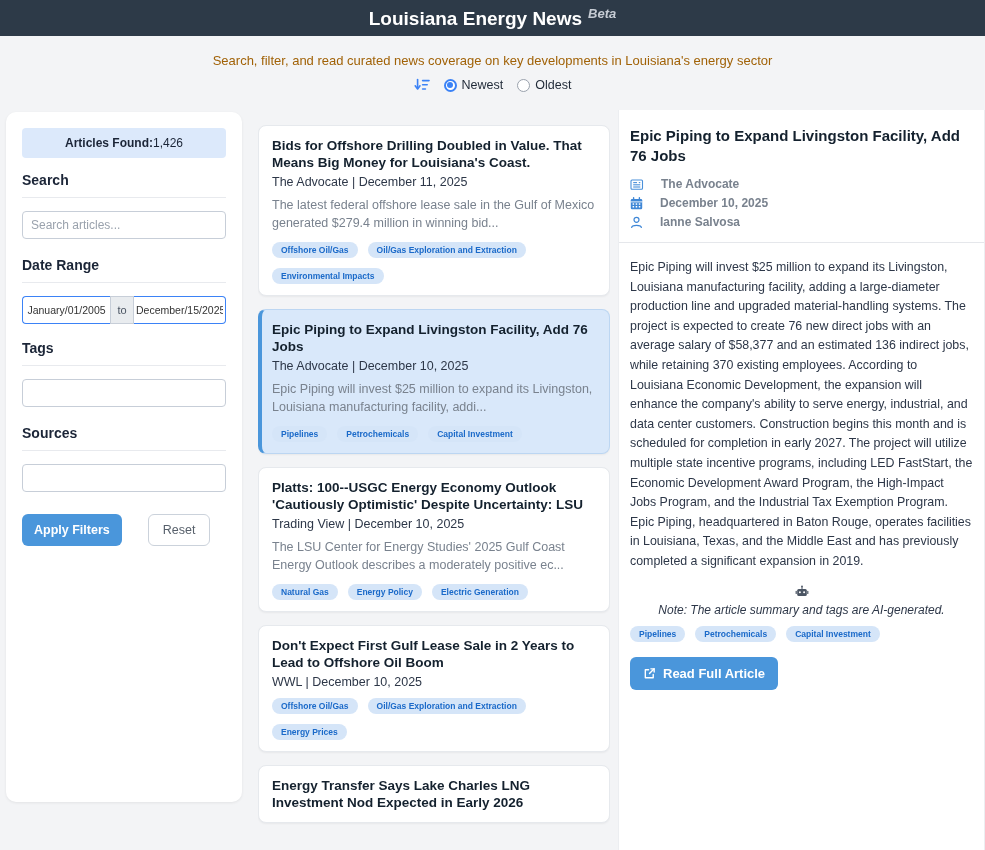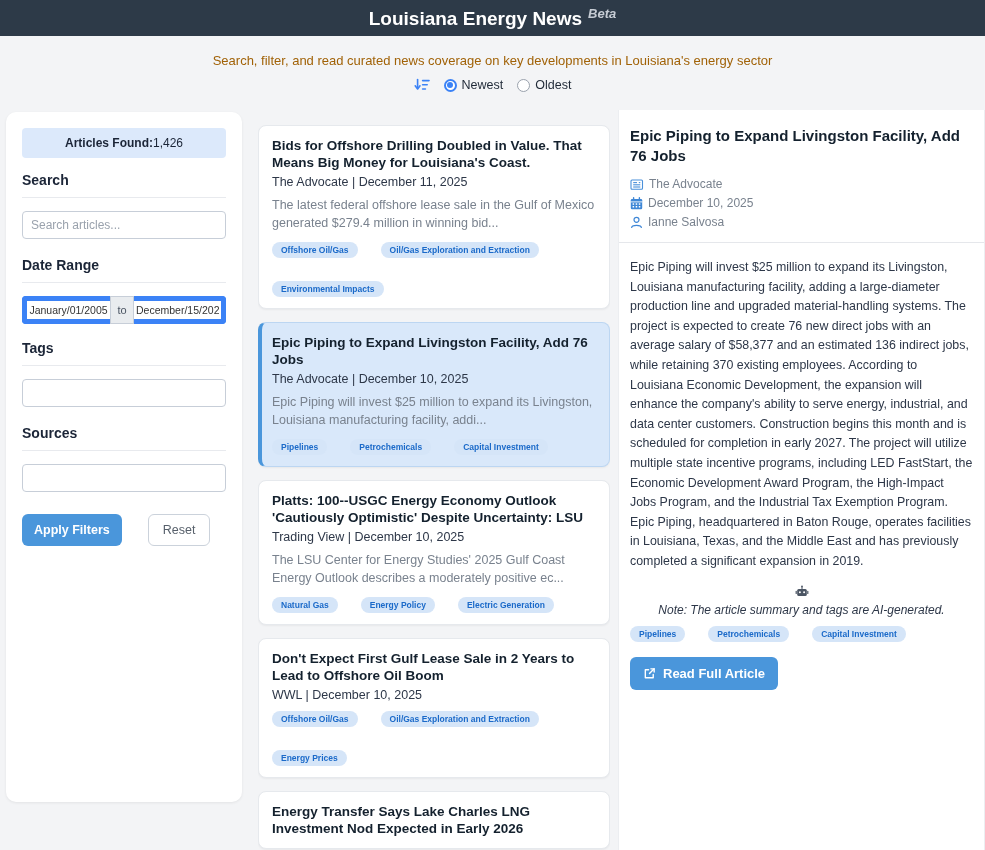--- a/index.html
+++ b/index.html
@@ -50,21 +50,21 @@
   .side-h{ font-size:14px; font-weight:bold; color:var(--heading); margin-top:4px; }
   .side-hr{ border:none; border-top:1px solid #e8eaee; margin:9px 0 13px; }
   .txt-input{
     width:100%; height:28px; border:1px solid #c7ced8; border-radius:4px;
     font-size:12px; padding:0 8px; color:#333; outline:none; background:#fff;
     font-family:inherit;
   }
   .txt-input::placeholder{ color:#9aa2ad; }
   .date-group{ display:flex; width:100%; margin-bottom:4px; }
   .date-input{
-    height:28px; border:5px solid #3b82f6; font-size:10.5px; text-align:center;
+    height:28px; border:1px solid #3b82f6; font-size:10.5px; text-align:center;
     color:#333; outline:none; padding:0 2px; font-family:inherit; background:#fff;
   }
   .date-from{ width:88px; border-radius:4px 0 0 4px; border-right:none; }
   .date-to{ width:92px; border-radius:0 4px 4px 0; border-left:none; }
   .to-box{
     width:24px; background:#e9ecef; border-top:1px solid #c7ced8; border-bottom:1px solid #c7ced8;
     border-left:1px solid #c7ced8; border-right:1px solid #c7ced8;
     display:flex; align-items:center; justify-content:center; font-size:11px; color:#4b5563;
   }
   .btn-row{ display:flex; gap:26px; margin-top:22px; }
@@ -87,35 +87,35 @@
     box-shadow:0 1px 2px rgba(0,0,0,.05); padding:11px 13px; margin-bottom:13px;
     cursor:pointer;
   }
   .card.selected{
     background:var(--sel-bg); border-color:#bcd6f2; border-left:4px solid var(--sel-border);
     padding-left:10px;
   }
   .card-title{ font-size:13.5px; font-weight:bold; color:#14212e; line-height:1.28; }
   .card-source{ font-size:12.5px; color:#2d3748; font-weight:500; margin-top:3px; }
   .card-excerpt{ font-size:12.5px; color:var(--muted); line-height:1.5; margin-top:7px; }
-  .tags{ display:flex; flex-wrap:wrap; gap:23px; margin-top:9px; }
+  .tags{ display:flex; flex-wrap:wrap; gap:10px; margin-top:9px; }
   .tag{
     background:var(--tag-bg); color:var(--tag-text); font-size:8.5px; font-weight:bold;
     padding:3px 9px; border-radius:9px; white-space:nowrap;
   }
 
   
   .detail{
     position:absolute; left:618px; top:0; width:367px; height:740px;
     background:#fff; border-left:1px solid #eceef1; border-right:1px solid #eceef1;
     padding:16px 11px 0 11px; overflow:hidden;
   }
   .detail-title{ font-size:15px; font-weight:bold; color:#14212e; line-height:1.3; }
   .meta{ margin-top:12px; display:flex; flex-direction:column; gap:5px; }
-  .meta-row{ display:flex; align-items:center; gap:5px; font-size:12px; color:#79828e; }
+  .meta-row{ display:flex; align-items:center; gap:17px; font-size:12px; color:#79828e;font-weight:bold; }
   .meta-row svg{ flex:0 0 auto; }
   .detail-hr{ border:none; border-top:1px solid var(--line); margin:13px -11px 0; }
   .detail-body{ margin-top:15px; font-size:12.4px; color:#2d3748; line-height:1.58; }
   .note{ margin-top:13px; display:flex; align-items:center; gap:6px;
          font-size:12px; font-style:italic; color:#2d3748;flex-direction:column; }
   .detail .tags{ margin-top:9px; }
   .read-btn{
     margin-top:15px; display:inline-flex; align-items:center; gap:7px;
     background:var(--btn-blue); color:#fff; font-weight:bold; font-size:13px;
     border:none; border-radius:6px; padding:9px 13px; cursor:pointer; font-family:inherit;

